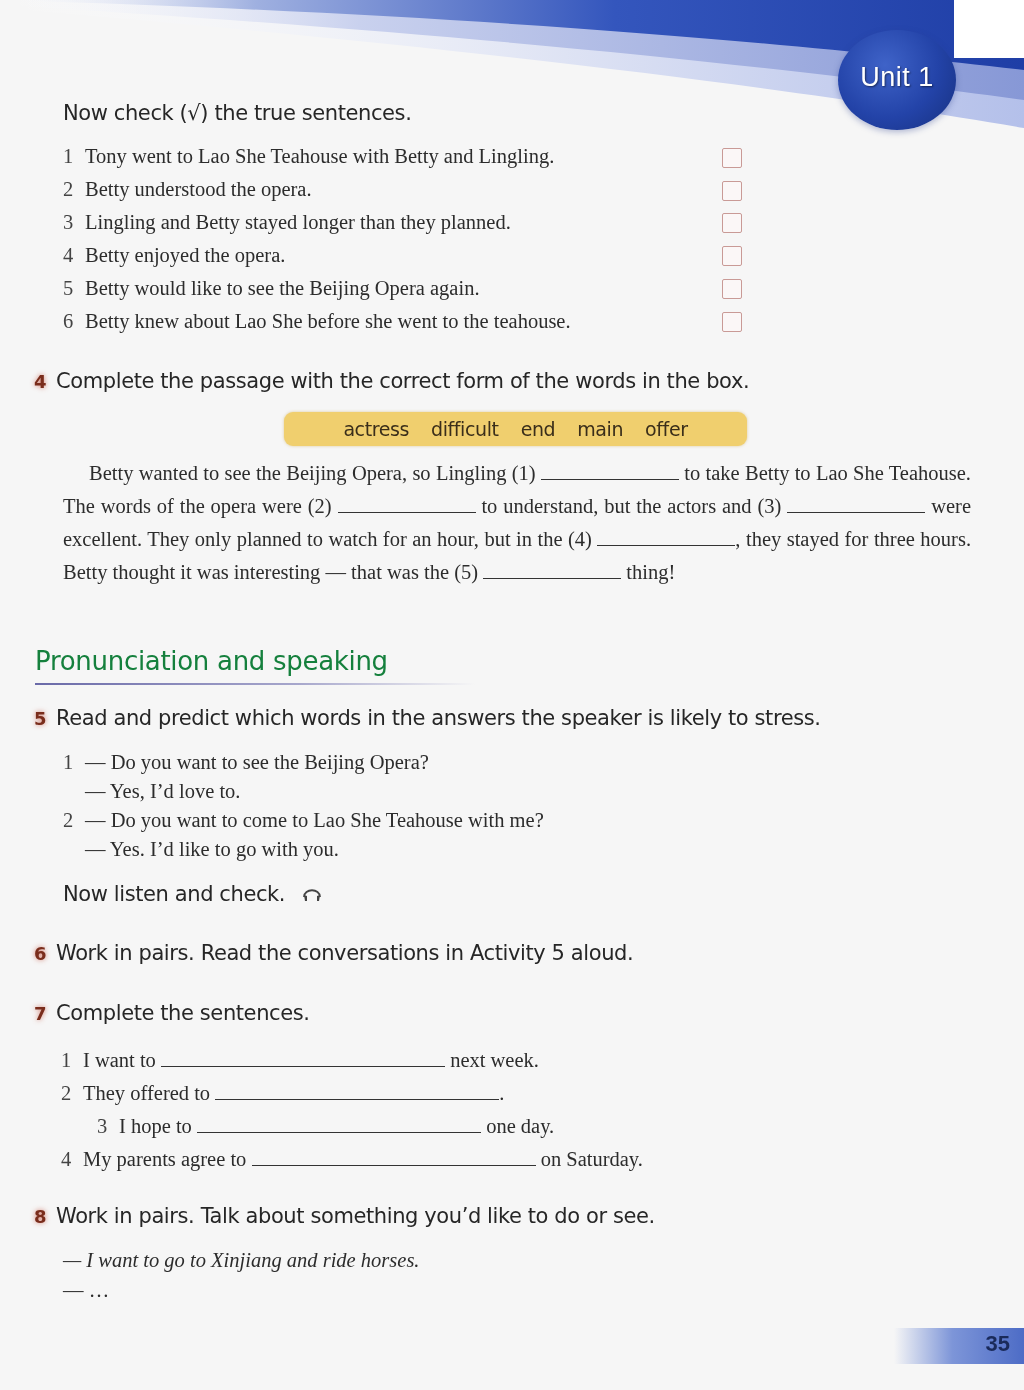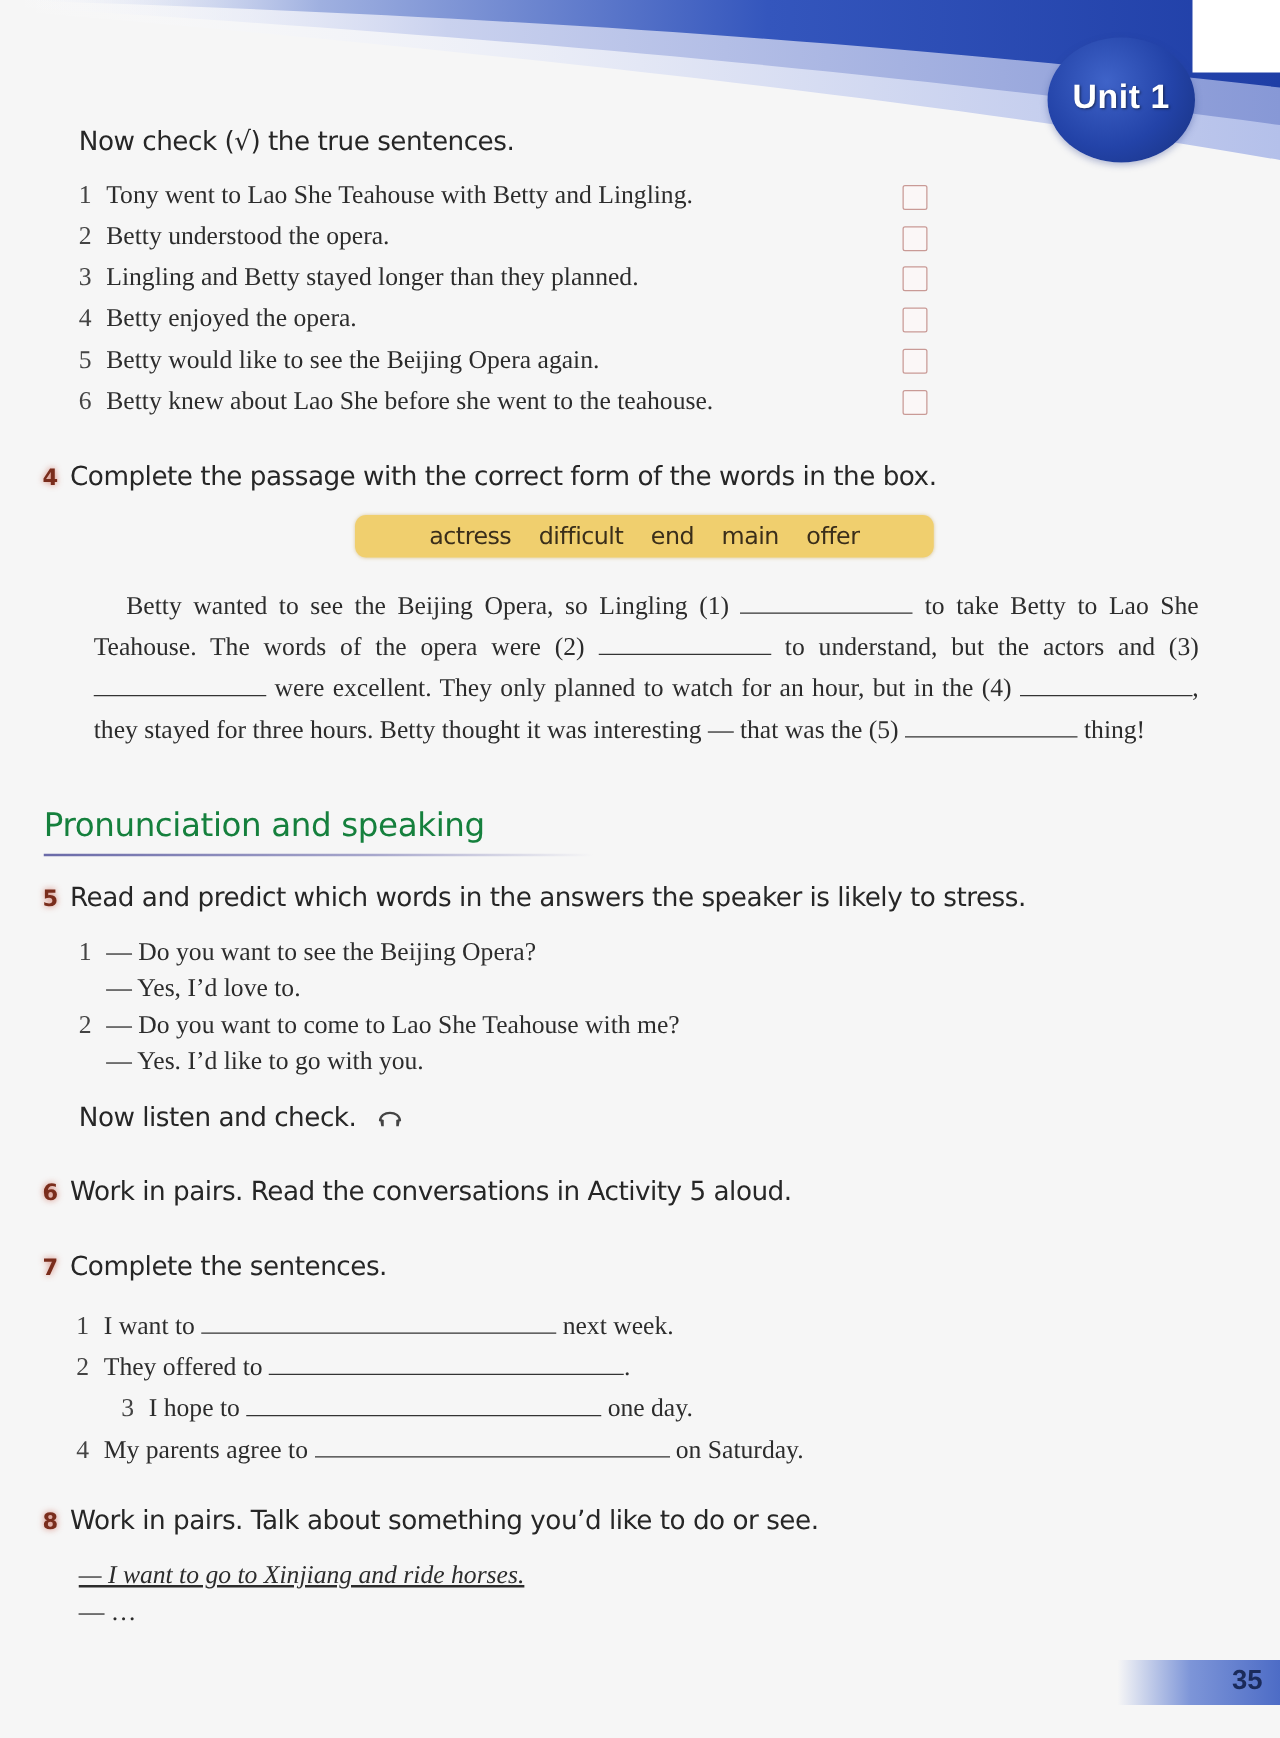--- a/index.html
+++ b/index.html
@@ -8,21 +8,21 @@
     background: #f6f6f6;
     font-family: "Liberation Serif", serif;
     color: #2a2a2a;
   }
   .banner { position: absolute; left: 0; top: 0; width: 1024px; height: 150px; }
   .corner-white { position: absolute; right: 0; top: 0; width: 70px; height: 58px; background: #ffffff; }
   .unit-badge {
     position: absolute; left: 838px; top: 30px; width: 118px; height: 100px; border-radius: 50%;
     background: radial-gradient(circle at 40% 35%, #3f63c8 0%, #2343a8 55%, #17307e 100%);
     box-shadow: 0 2px 6px rgba(40,60,140,0.35);
-    color: #fff; font-family: "Liberation Sans", sans-serif; font-weight: bold;
+    color: #fff; font-family: "Liberation Sans", sans-serif; font-weight: normal;
     font-size: 27px; display: flex; align-items: center; justify-content: center;
     text-shadow: 1px 1px 2px rgba(0,0,0,0.5); letter-spacing: 0.5px;
     padding-bottom: 6px; box-sizing: border-box;
   }
   .heading {
     position: absolute; font-family: "DejaVu Sans", sans-serif;
     font-size: 21px; color: #262626; white-space: nowrap; letter-spacing: -0.4px;
   }
   .num-badge {
     display: inline-block; width: 20px; font-weight: bold; font-size: 18px;
@@ -40,33 +40,33 @@
     background: #f0cf6e; border-radius: 9px;
     box-shadow: 0 0 3px rgba(200,160,60,0.5);
     display: flex; align-items: center; justify-content: center; gap: 22px;
     font-family: "DejaVu Sans", sans-serif; font-size: 19px; color: #3a2e1a;
     letter-spacing: -0.4px;
   }
   .passage {
     position: absolute; left: 63px; top: 457px; width: 908px;
     font-size: 20.5px; line-height: 33px; text-align: justify; color: #2c2c2c;
   }
-  .passage p { margin: 12px; text-indent: 26px; }
+  .passage p { margin: 0; text-indent: 26px; }
   .blank { display: inline-block; width: 138px; border-bottom: 1.3px solid #333; height: 20px; vertical-align: baseline; }
   .section-title {
     position: absolute; left: 35px; top: 646px;
     font-family: "DejaVu Sans", sans-serif; font-size: 26px; color: #15803d;
     letter-spacing: -0.3px;
   }
   .section-underline {
     position: absolute; left: 35px; top: 683px; width: 440px; height: 2px;
     background: linear-gradient(to right, #6a6aa8, #a7a7cc 60%, rgba(200,200,230,0));
   }
   .sent-blank { display: inline-block; border-bottom: 1.3px solid #333; height: 20px; }
-  .italic { font-style: italic; text-decoration: underline; }
+  .italic { font-style: italic; }
   .headphones { display: inline-block; vertical-align: middle; margin-left: 16px; }
   .page-tab {
     position: absolute; right: 0; top: 1328px; width: 130px; height: 36px;
     background: linear-gradient(to right, rgba(90,115,200,0) 0%, #7d95d8 45%, #4d6cc6 100%);
   }
   .page-num {
     position: absolute; right: 14px; top: 1331px;
     font-family: "Liberation Sans", sans-serif; font-weight: bold; font-size: 22px; color: #1a2a5a;
   }
 </style>

